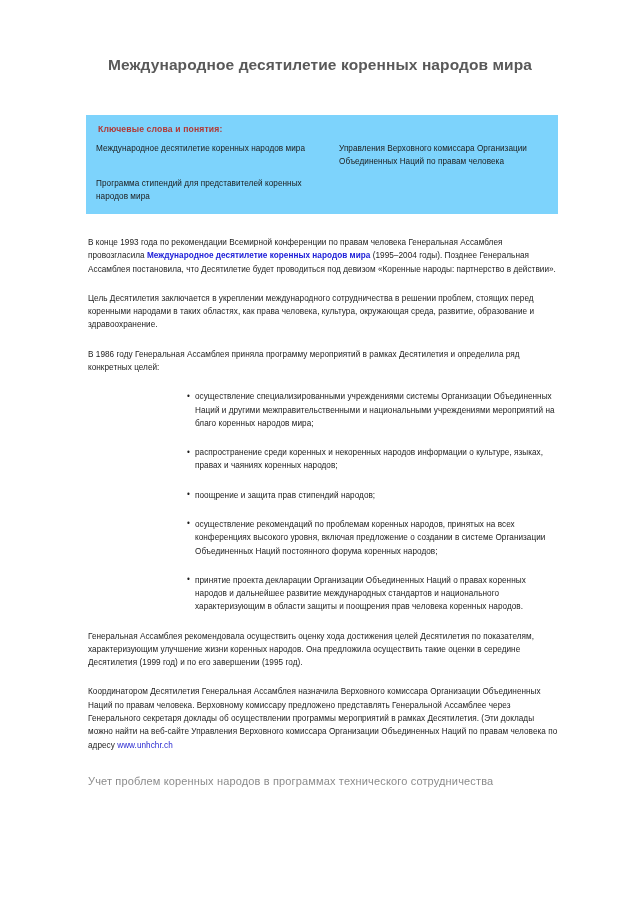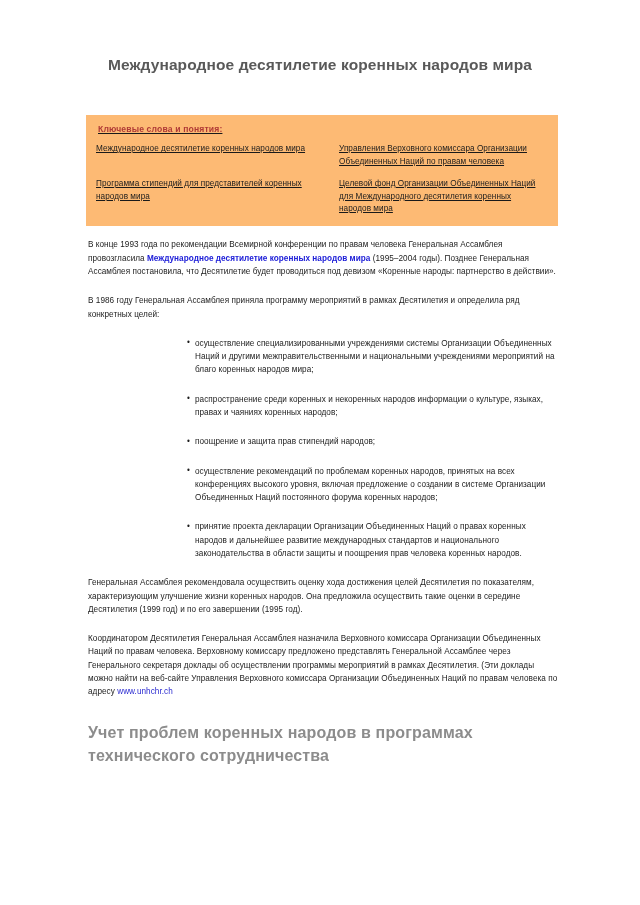--- a/index.html
+++ b/index.html
@@ -31,26 +31,25 @@
     font-weight: bold;
     letter-spacing: 0.1px;
     color: #595959;
     line-height: 1.3;
   }
 
   
   .keywords-box {
     margin: 40px 0 0 0;
     padding: 0;
-    background: #fdba74;
+    background: #7dd3fc;
     width: 472px;
     margin-left: 86px;
     box-sizing: border-box;
     padding: 9px 10px 11px 10px;
-    text-decoration: underline;
   }
   .keywords-title {
     font-size: 8.6px;
     font-weight: bold;
     color: #b03a36;
     margin: 0 0 9px 2px;
     letter-spacing: 0.15px;
   }
   .keywords-grid {
     display: grid;
@@ -62,21 +61,21 @@
     line-height: 1.52;
     color: #1c1c1c;
     padding-right: 10px;
     letter-spacing: 0.05px;
   }
 
   
   .body-wrap {
     margin-left: 88px;
     width: 470px;
-    padding-top: 12px;
+    padding-top: 22px;
   }
   p.para {
     margin: 0 0 16px 0;
     font-size: 8.2px;
     line-height: 1.62;
     color: #1c1c1c;
     text-align: left;
     letter-spacing: 0.04px;
   }
   .hl-blue {
@@ -105,57 +104,57 @@
   ul.bullets li::before {
     content: "\2022";
     position: absolute;
     left: 0;
     top: -0.5px;
     font-size: 8.2px;
     color: #1c1c1c;
   }
   .section-heading {
     margin: 22px 0 0 0;
-    font-size: 16px;
-    font-weight: bold;
+    font-size: 11px;
+    font-weight: normal;
     color: #8c8c8c;
     line-height: 1.45;
     letter-spacing: 0.15px;
   }
 </style>
 </head>
 <body>
 
 <div class="page">
 
   <h1 class="doc-title">Международное десятилетие коренных народов мира</h1>
 
   <div class="keywords-box">
     <div class="keywords-title">Ключевые слова и понятия:</div>
     <div class="keywords-grid">
       <div class="kw-cell">Международное десятилетие коренных народов мира</div>
       <div class="kw-cell">Управления Верховного комиссара Организации Объединенных Наций по правам человека</div>
       <div class="kw-cell">Программа стипендий для представителей коренных народов мира</div>
-      <div class="kw-cell">Целевой фонд Организации Объединенных Наций для Международного десятилетия коренных народов мира</div>
     </div>
   </div>
 
   <div class="body-wrap">
 
     <p class="para"><span>В конце 1993 года по рекомендации Всемирной конференции по правам человека Генеральная Ассамблея провозгласила </span><span class="hl-blue">Международное десятилетие коренных народов мира</span><span> (1995–2004 годы). Позднее Генеральная Ассамблея постановила, что Десятилетие будет проводиться под девизом «Коренные народы: партнерство в действии».</span></p>
 
+    <p class="para">Цель Десятилетия заключается в укреплении международного сотрудничества в решении проблем, стоящих перед коренными народами в таких областях, как права человека, культура, окружающая среда, развитие, образование и здравоохранение.</p>
 
     <p class="para">В 1986 году Генеральная Ассамблея приняла программу мероприятий в рамках Десятилетия и определила ряд конкретных целей:</p>
 
     <ul class="bullets">
       <li>осуществление специализированными учреждениями системы Организации Объединенных Наций и другими межправительственными и национальными учреждениями мероприятий на благо коренных народов мира;</li>
       <li>распространение среди коренных и некоренных народов информации о культуре, языках, правах и чаяниях коренных народов;</li>
       <li>поощрение и защита прав стипендий народов;</li>
       <li>осуществление рекомендаций по проблемам коренных народов, принятых на всех конференциях высокого уровня, включая предложение о создании в системе Организации Объединенных Наций постоянного форума коренных народов;</li>
-      <li>принятие проекта декларации Организации Объединенных Наций о правах коренных народов и дальнейшее развитие международных стандартов и национального законодательства в области защиты и поощрения прав человека коренных народов.</li>
+      <li>принятие проекта декларации Организации Объединенных Наций о правах коренных народов и дальнейшее развитие международных стандартов и национального характеризующим в области защиты и поощрения прав человека коренных народов.</li>
     </ul>
 
     <p class="para">Генеральная Ассамблея рекомендовала осуществить оценку хода достижения целей Десятилетия по показателям, характеризующим улучшение жизни коренных народов. Она предложила осуществить такие оценки в середине Десятилетия (1999 год) и по его завершении (1995 год).</p>
 
     <p class="para"><span>Координатором Десятилетия Генеральная Ассамблея назначила Верховного комиссара Организации Объединенных Наций по правам человека. Верховному комиссару предложено представлять Генеральной Ассамблее через Генерального секретаря доклады об осуществлении программы мероприятий в рамках Десятилетия. (Эти доклады можно найти на веб-сайте Управления Верховного комиссара Организации Объединенных Наций по правам человека по адресу </span><a class="link" href="#">www.unhchr.ch</a><span></span></p>
 
     <h2 class="section-heading">Учет проблем коренных народов  в программах технического сотрудничества</h2>
 
   </div>
 </div>

